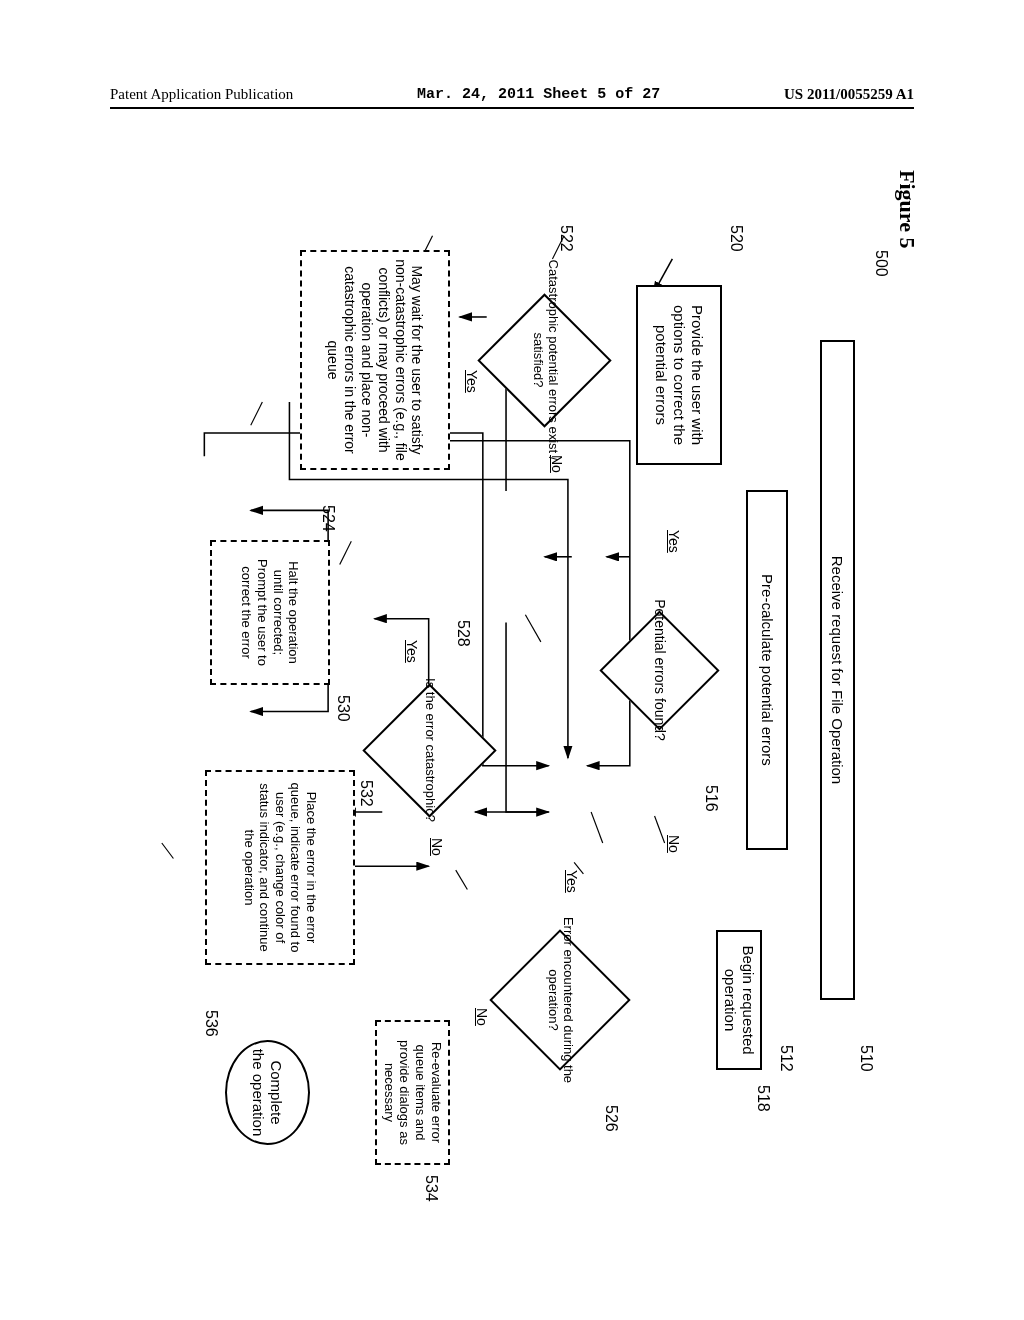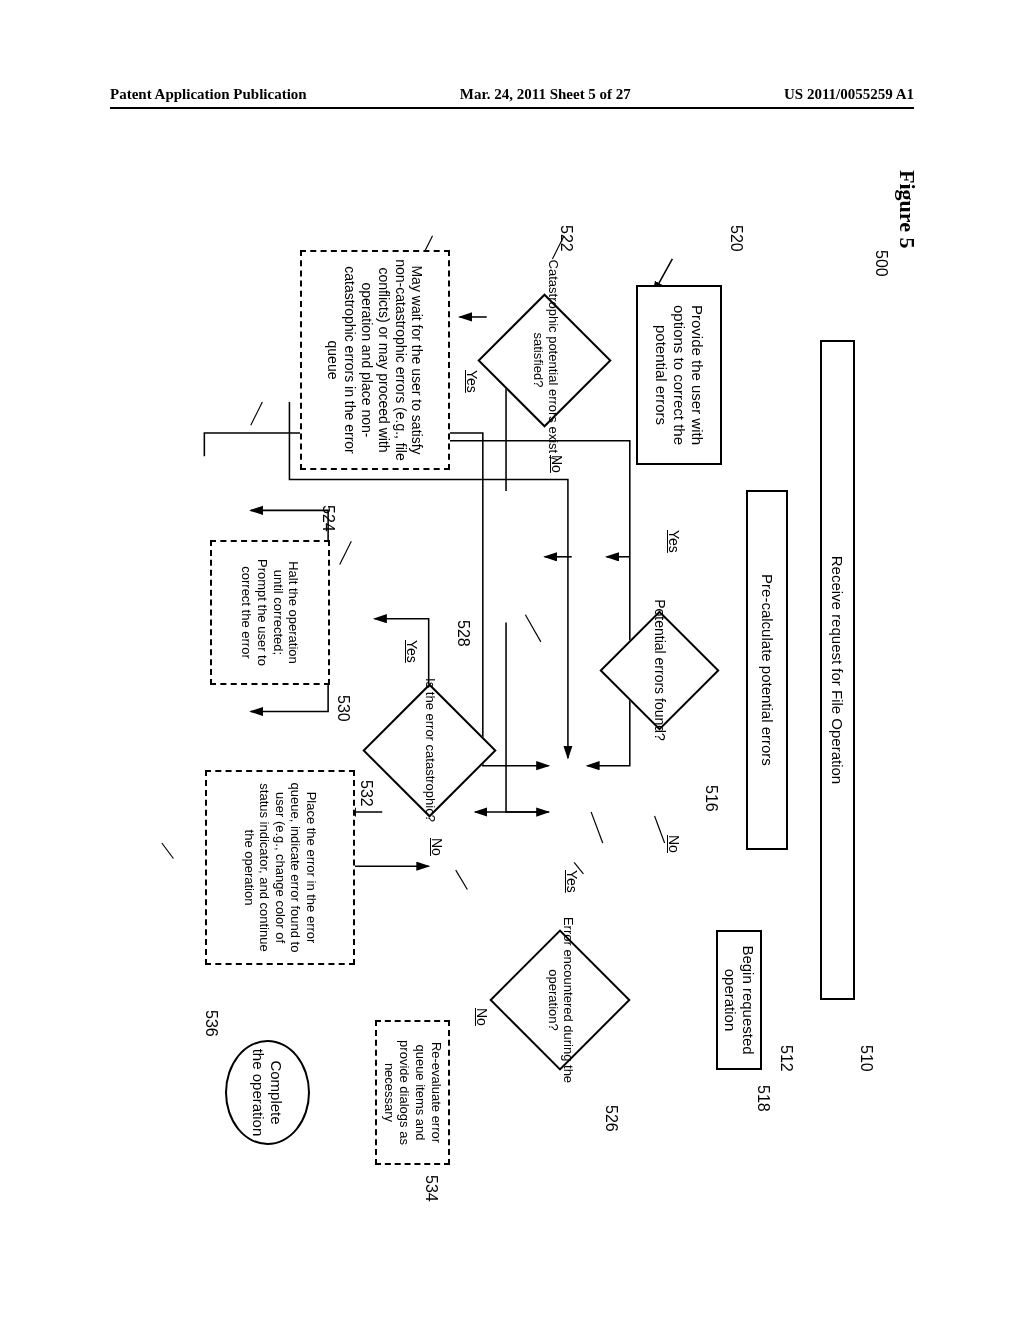--- a/index.html
+++ b/index.html
@@ -15,22 +15,22 @@
     position: absolute;
     top: 86px;
     left: 110px;
     right: 110px;
     display: flex;
     justify-content: space-between;
     font-size: 15px;
     border-bottom: 2px solid #000;
     padding-bottom: 4px;
   }
-  .header .left { font-weight: bold; }
-  .header .mid { font-weight: bold; }
+  .header .left { font-weight: normal; }
+  .header .mid { font-weight: bold; font-family: Liberation Mono, monospace; }
   .header .right { font-weight: bold; }
 
   .diagram {
     position: absolute;
     top: 170px;
     left: 100px;
     width: 820px;
     height: 1060px;
     transform: rotate(90deg);
     transform-origin: 410px 410px;

